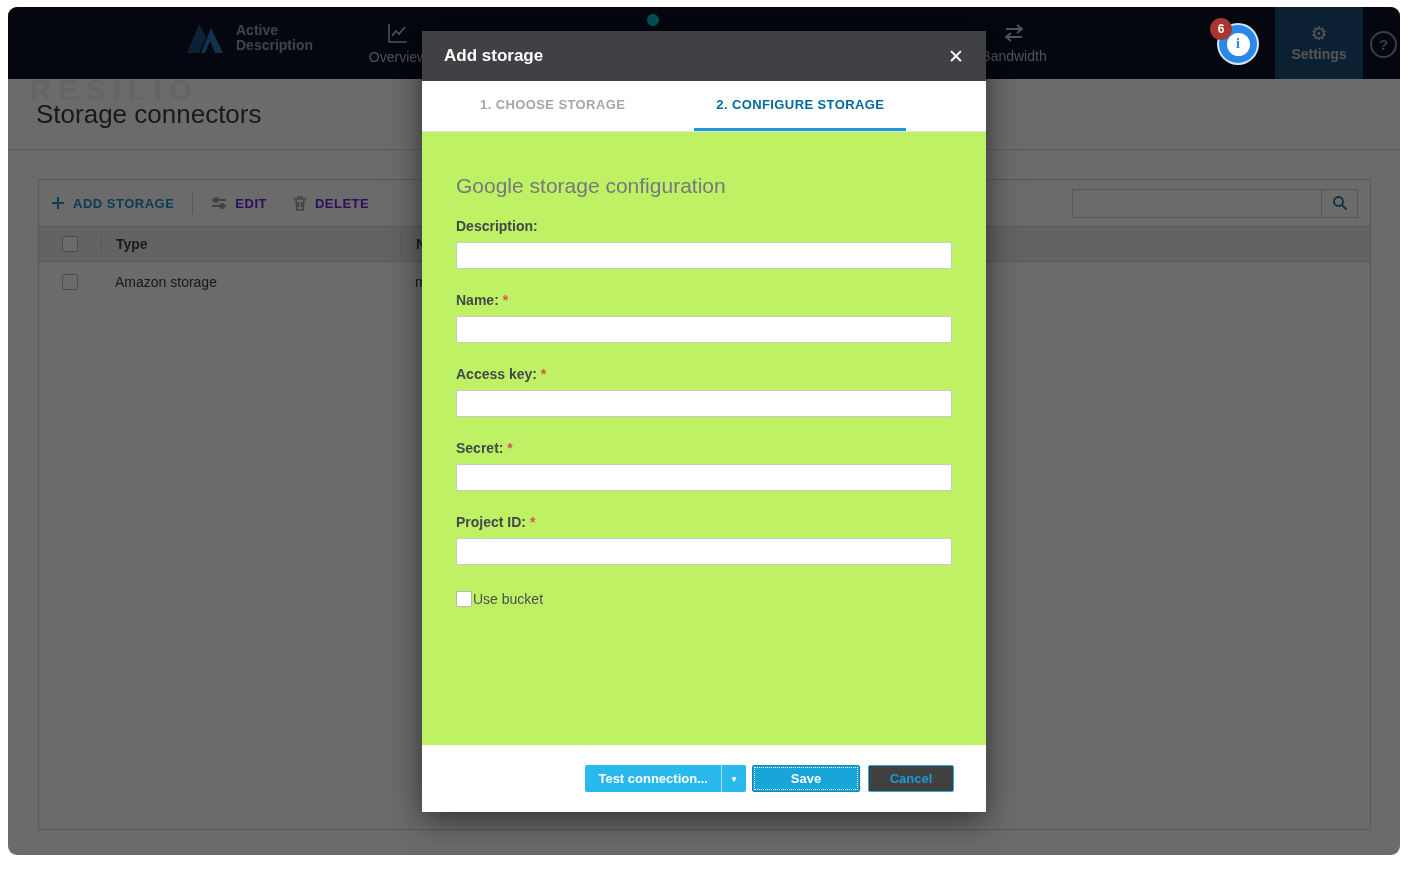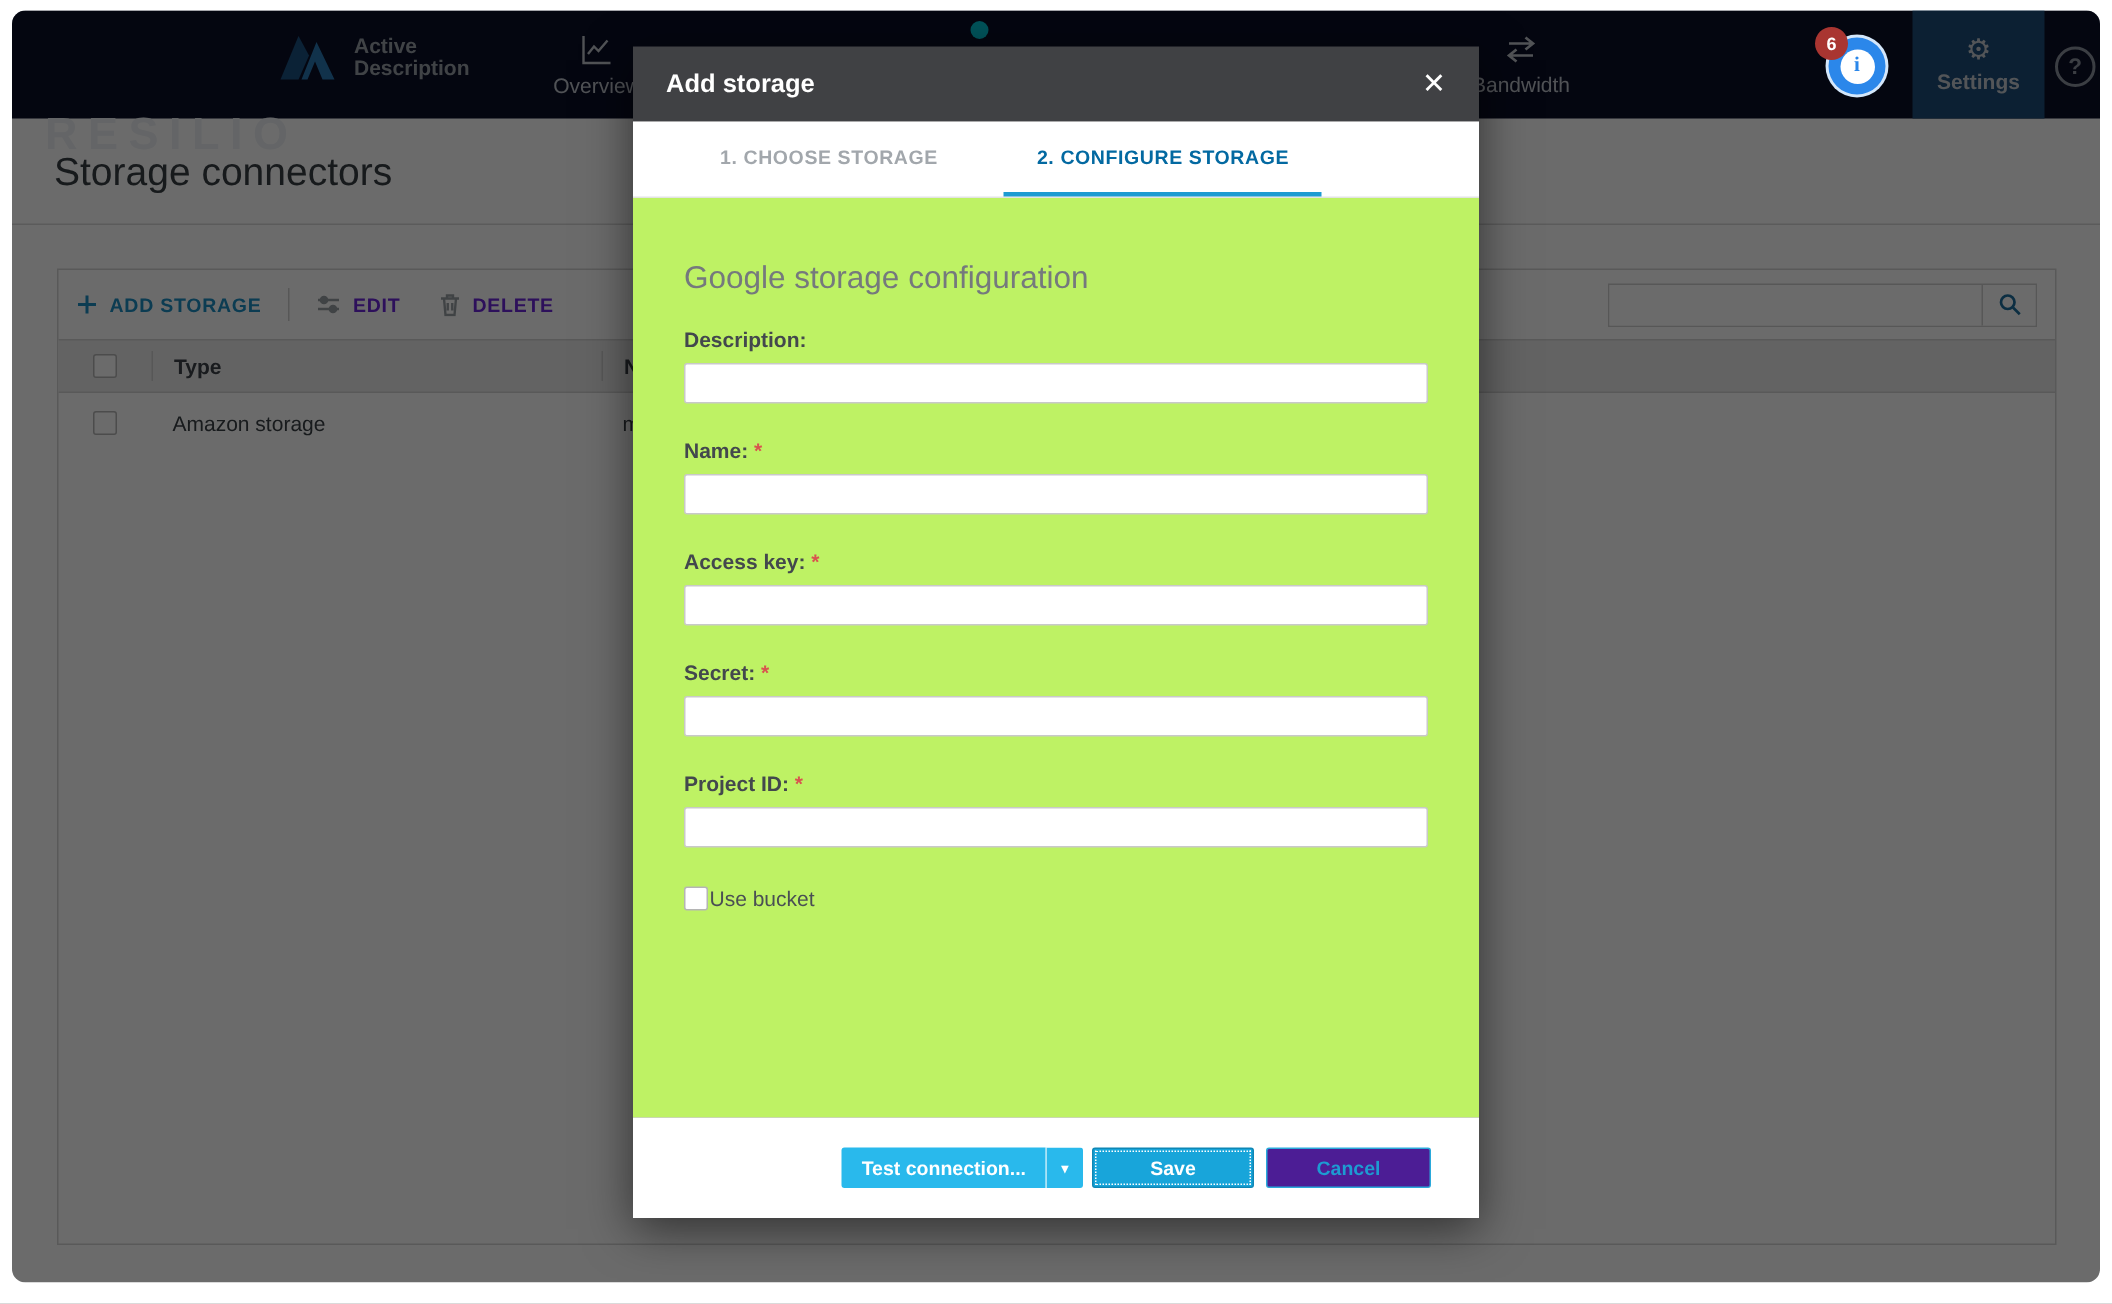--- a/index.html
+++ b/index.html
@@ -73,42 +73,42 @@
   
   .backdrop { position:absolute; inset:0; background:rgba(0,0,0,.58); z-index:40; }
 
   
   .modal { position:absolute; left:414px; top:24px; width:564px; height:781px; z-index:50;
            box-shadow:0 8px 30px rgba(0,0,0,.55); display:flex; flex-direction:column; }
   .modal-header { height:50px; background:#404144; display:flex; align-items:center; padding:0 22px; flex:none; }
   .modal-title { color:#ffffff; font-size:17px; font-weight:700; }
   .modal-close { margin-left:auto; color:#ffffff; font-size:19px; cursor:pointer; line-height:1; }
   .modal-tabs { height:51px; background:#ffffff; border-bottom:1px solid #e3e3e3; display:flex;
-                align-items:stretch; padding-left:36px; gap:22px; flex:none; }
+                align-items:stretch; padding-left:36px; gap:47px; flex:none; }
   .tab { display:flex; align-items:center; padding:0 22px; font-size:13px; font-weight:700;
          letter-spacing:.4px; color:#a2a7ac; cursor:pointer; border-bottom:3px solid transparent; }
   .tab.active { color:#0369a1; border-bottom-color:#1d9bd2; }
   .modal-body { flex:1; background:#bef264; padding:0 34px; overflow:hidden; }
   .cfg-heading { margin-top:42px; margin-bottom:20px; font-size:21px; font-weight:300; color:#75797d; }
   .field { margin-bottom:23px; }
   .field label { display:block; font-size:14px; font-weight:700; color:#43484d; margin-bottom:8px; }
   .req { color:#d9534f; font-weight:700; }
   .field input[type=text] { width:100%; height:27px; border:1px solid #c9c9c9; border-radius:2px;
         background:#fff; padding:0 8px; font-size:13px; font-family:inherit; outline:none; }
   .use-bucket { margin-top:26px; display:flex; align-items:center; gap:1px; font-size:14px; color:#4a4f54; }
   .modal-footer { height:67px; background:#ffffff; display:flex; align-items:center;
                   justify-content:flex-end; padding-right:32px; flex:none; }
   .btn { height:27px; font-size:13px; font-weight:700; font-family:inherit; border-radius:2px; cursor:pointer; }
   .split { display:flex; }
   .btn-test { background:#29b9ec; color:#fff; border:none; padding:0 13px; border-radius:2px 0 0 2px; }
   .btn-caret { background:#29b9ec; color:#fff; border:none; border-left:1px solid rgba(255,255,255,.6);
                width:25px; font-size:9px; border-radius:0 2px 2px 0; }
   .btn-save { width:108px; margin-left:6px; background:#18a5da; color:#fff;
               border:1px solid #0f87b5; outline:1px dotted #ffffff; outline-offset:-3px; }
-  .btn-cancel { width:110px; margin-left:8px; background:#4c1d95; color:#1d9bd2; border:1px solid #2aa9db; }
+  .btn-cancel { width:86px; margin-left:8px; background:#404040; color:#1d9bd2; border:1px solid #2aa9db; }
 </style>
 </head>
 <body>
 
 <div class="frame">
 
   <div class="navbar">
     <div class="brand">RESILIO</div>
 
     <div class="ae-logo">

